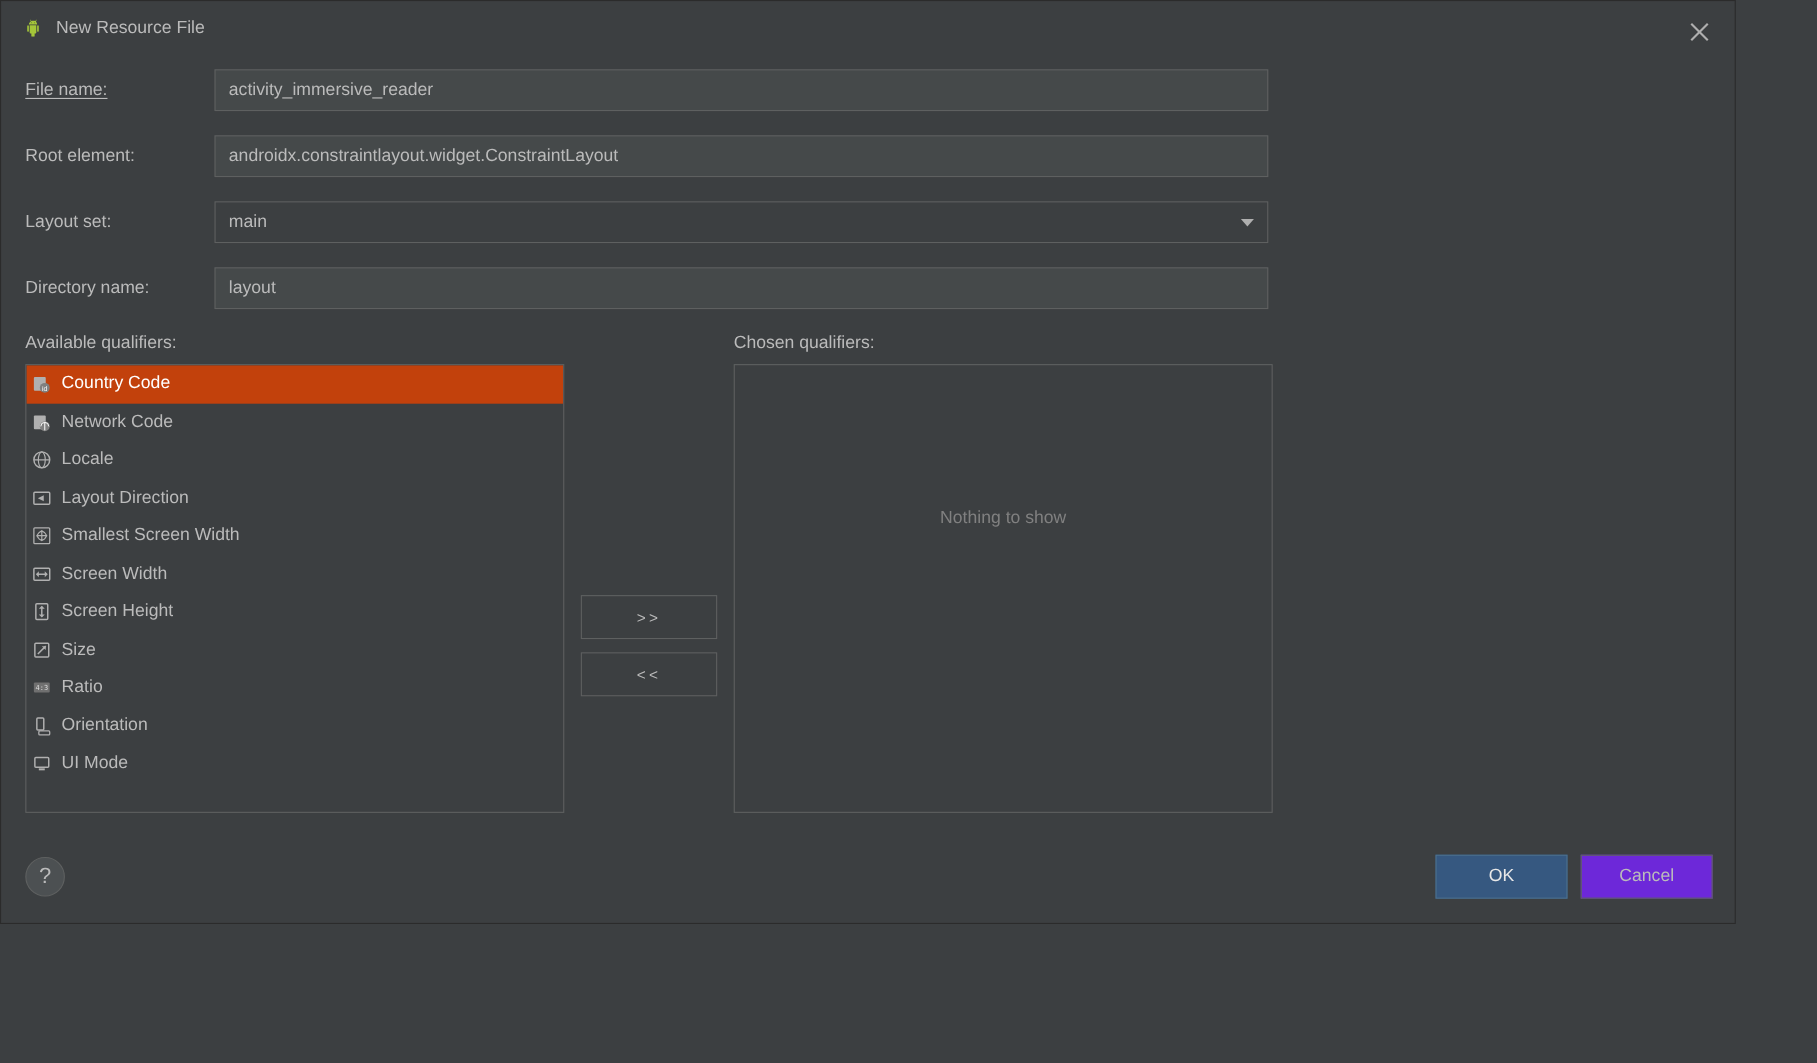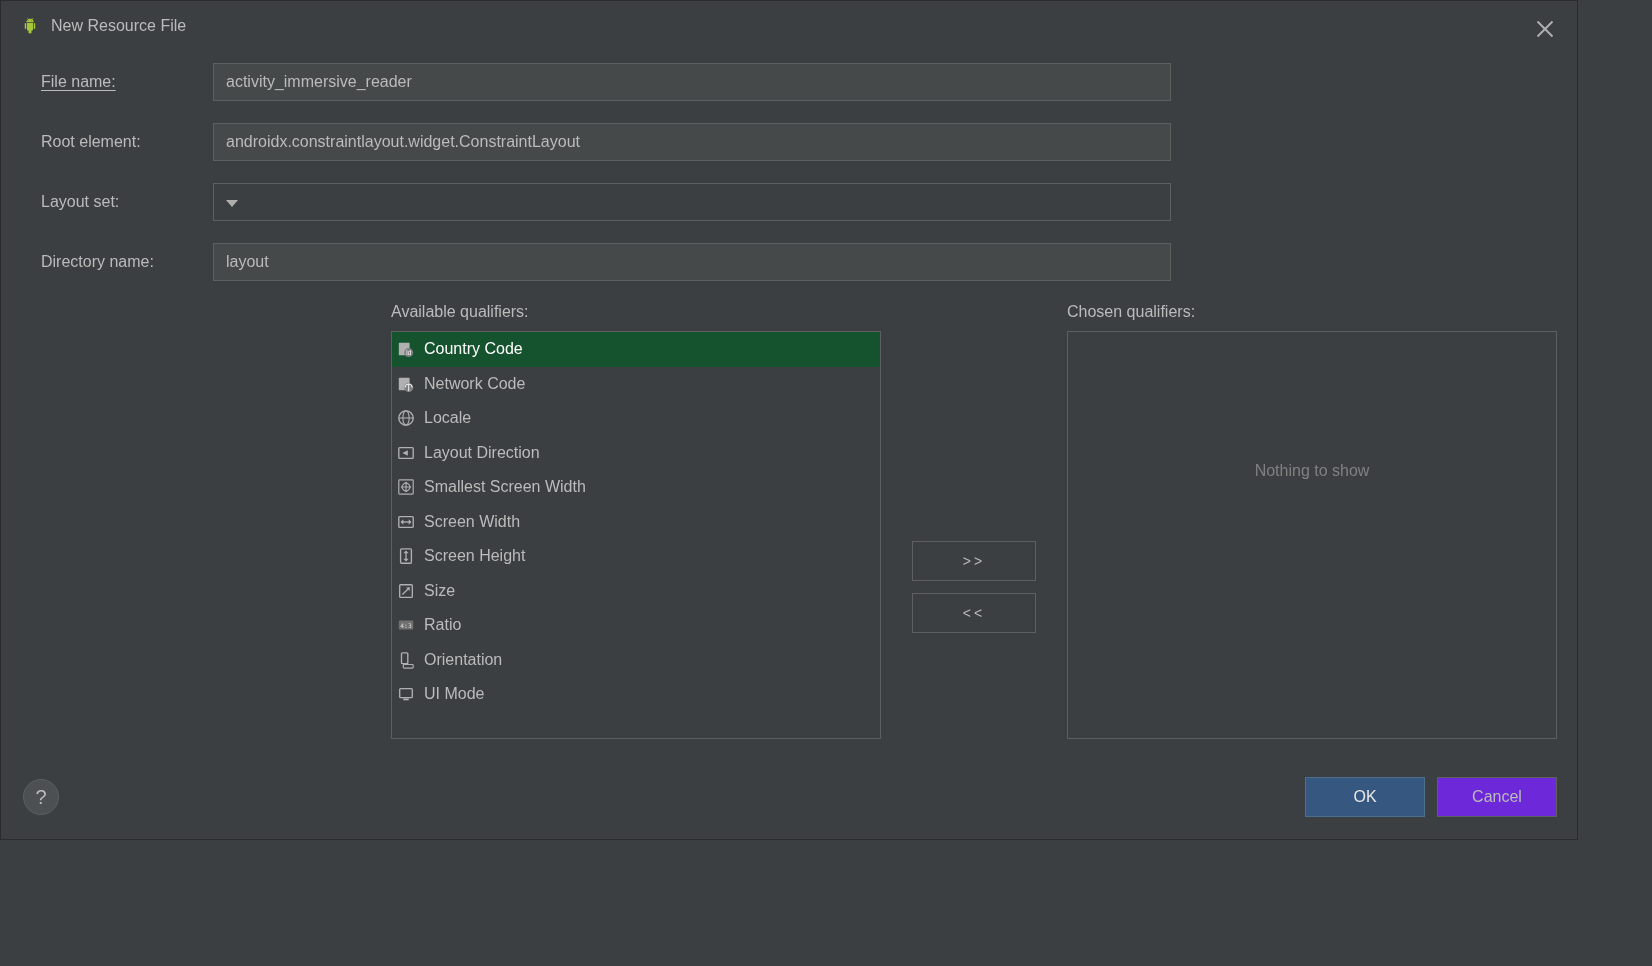--- a/index.html
+++ b/index.html
@@ -43,21 +43,21 @@
     .close-btn {
       position: absolute;
       right: 22px;
       top: 18px;
       width: 20px;
       height: 20px;
       cursor: pointer;
       color: #afafaf;
     }
     .form-area {
-      padding: 12px 20px 0 40px;
+      padding: 12px 20px 0 22px;
     }
     .form-row {
       display: flex;
       align-items: center;
       margin-bottom: 22px;
     }
     .form-row .label {
       width: 172px;
       color: #bbbbbb;
       font-size: 16px;
@@ -95,22 +95,21 @@
       color: #bbbbbb;
       font-size: 16px;
       flex: 1;
     }
     .select-arrow {
       color: #afafaf;
     }
     .qualifiers-area {
       display: flex;
       padding: 0 20px 0 22px;
-      gap: 16px;
-      justify-content: flex-end;
+      gap: 0;
     }
     .qual-col {
       display: flex;
       flex-direction: column;
     }
     .available-col {
       width: 490px;
     }
     .middle-col {
       width: 154px;
@@ -151,21 +150,21 @@
       display: flex;
       align-items: center;
       padding: 5px 4px;
       font-size: 16px;
       color: #bbbbbb;
       cursor: pointer;
       gap: 8px;
       height: 34.5px;
     }
     .list-item.selected {
-      background: #14532d;
+      background: #c2410c;
       color: #ffffff;
     }
     .list-item .item-icon {
       width: 20px;
       height: 20px;
       display: flex;
       align-items: center;
       justify-content: center;
       flex-shrink: 0;
     }
@@ -256,20 +255,21 @@
       <span class="label underline">File name:</span>
       <input class="text-input" value="activity_immersive_reader" style="">
     </div>
     <div class="form-row">
       <span class="label">Root element:</span>
       <input class="text-input" value="androidx.constraintlayout.widget.ConstraintLayout" style="">
     </div>
     <div class="form-row">
       <span class="label">Layout set:</span>
       <div class="select-wrapper">
+        <span class="select-value">main</span>
         <span class="select-arrow">
           <svg width="12" height="8">
               <polygon points="0,0 12,0 6,7" fill="currentColor"></polygon>
             </svg>
         </span>
       </div>
     </div>
     <div class="form-row">
       <span class="label">Directory name:</span>
       <input class="text-input" value="layout" style="">

